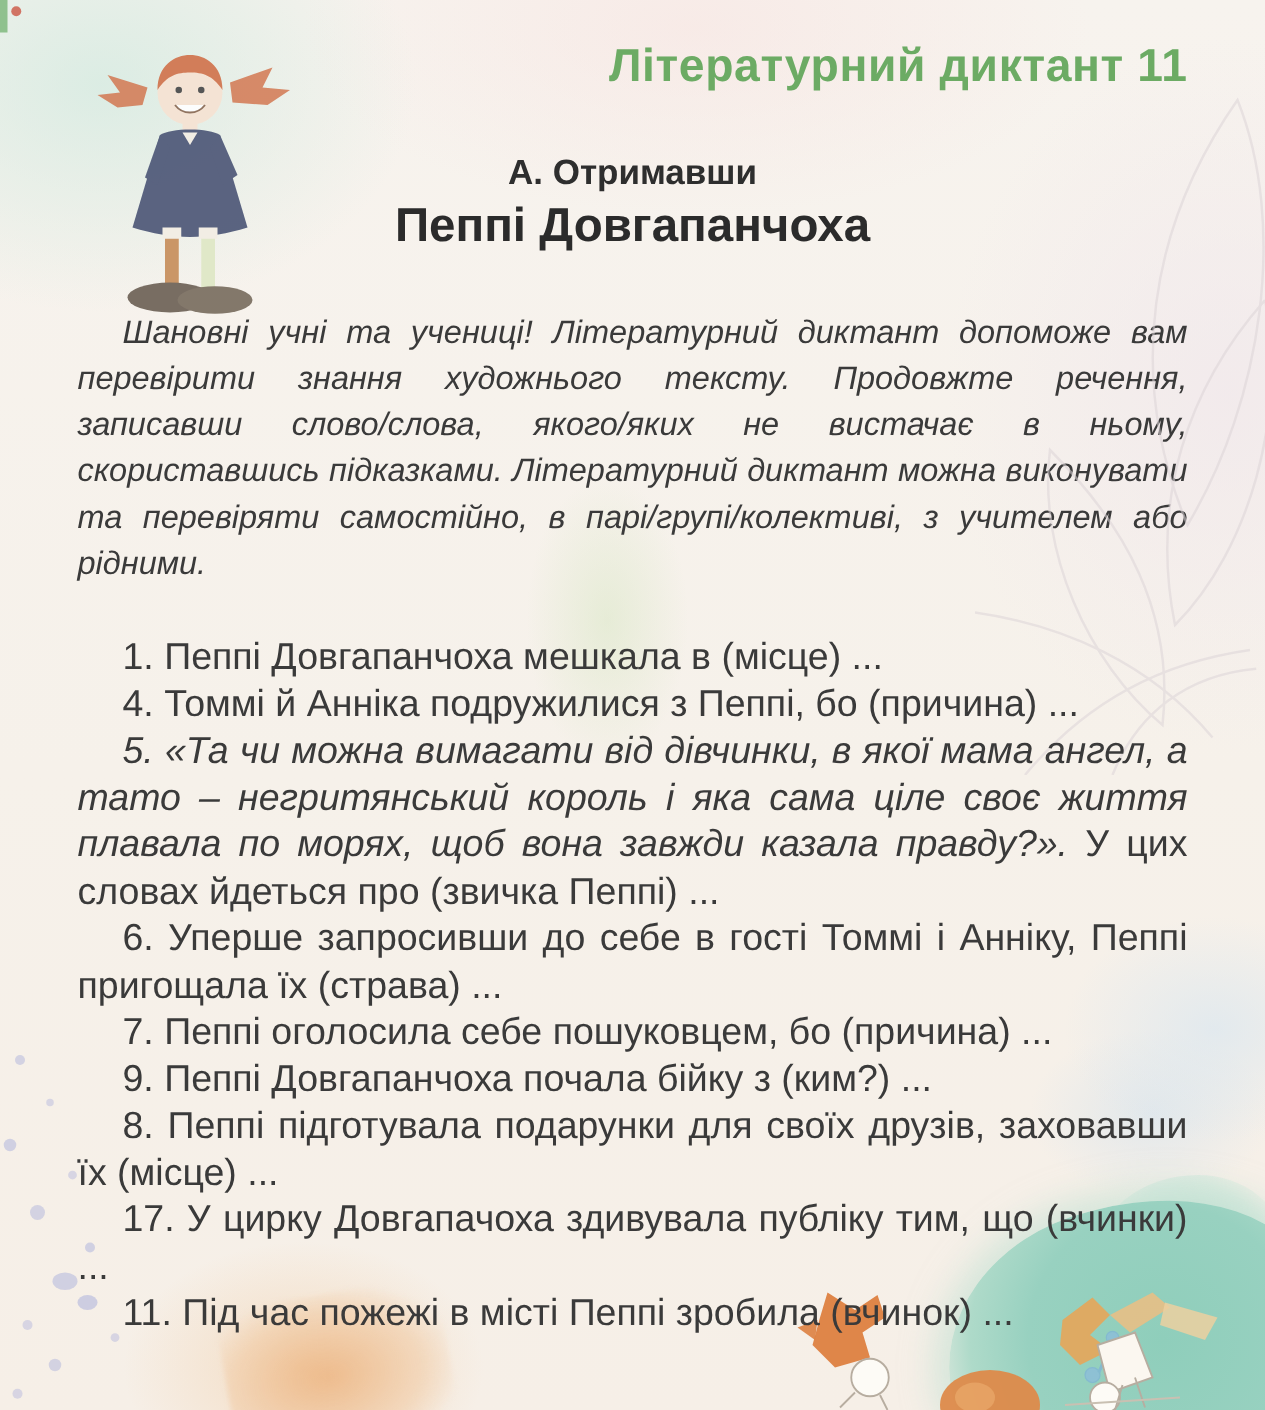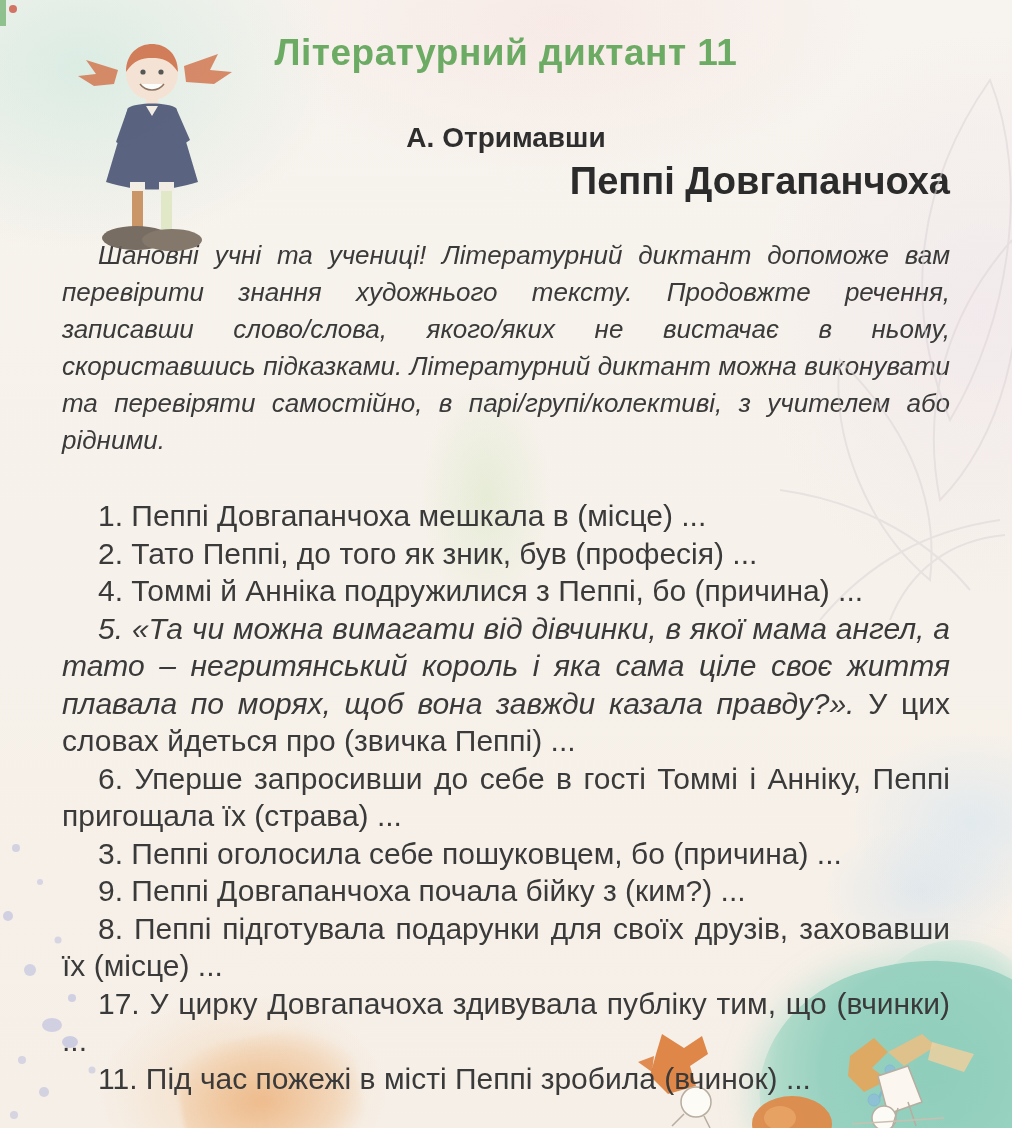--- a/index.html
+++ b/index.html
@@ -60,25 +60,25 @@
     font-size:37px;font-weight:bold;
     letter-spacing:.5px;
   }
   .author-line{
     margin:48px 62px 0;
     text-align:center;
     font-size:28px;font-weight:bold;color:#2e2e2e;
   }
   .book-title{
     margin:6px 62px 0;
-    text-align:right;
+    text-align:center;
     font-size:38px;font-weight:bold;color:#2b2b2b;
   }
   .intro{
-    margin:34px 62px 0;
+    margin:44px 62px 0;
     font-size:26px;line-height:37px;
     font-style:italic;
     text-align:justify;text-indent:36px;
   }
   .questions{margin:38px 62px 0;position:relative;}
   .questions p{
     margin:0;
     font-size:30px;line-height:37.5px;
     text-align:justify;text-indent:36px;
   }
@@ -176,34 +176,33 @@
       <path d="M258,24 L282,6 L296,20 L280,36 L296,48 L272,60 L256,44 Z" fill="#e2a85e" opacity=".95"></path>
       <path d="M296,20 L330,2 L344,14 L312,34 Z" fill="#e8bf85" opacity=".9"></path>
       <path d="M340,10 L382,22 L372,40 L336,28 Z" fill="#ecd0a0" opacity=".85"></path>
       <path d="M286,44 L316,34 L330,70 L296,82 Z" fill="#fbf7f0" stroke="#b7ada0" stroke-width="1.5"></path>
       <circle cx="292" cy="86" r="12" fill="#fdfbf6" stroke="#b7ada0" stroke-width="1.5"></circle>
       <path d="M316,70 L324,94 M306,76 L300,96" stroke="#b7ada0" stroke-width="1.5" fill="none"></path>
       <path d="M260,92 L352,86" stroke="#c9c0b2" stroke-width="1.5" fill="none"></path>
     </g>
   </svg>
 
-  <h1 class="page-title" style="color:#6cab64;">Літературний диктант 11</h1>
+  <h1 class="page-title" style="color:#6cab64;text-align:right;">Літературний диктант 11</h1>
 
   <div class="author-line">А. Отримавши</div>
   <div class="book-title">Пеппі Довгапанчоха</div>
 
   <p class="intro">Шановні учні та учениці! Літературний диктант допоможе вам перевірити знання художнього тексту. Продовжте речення, записавши слово/слова, якого/яких не вистачає в ньому, скориставшись підказками. Літературний диктант можна виконувати та перевіряти самостійно, в парі/групі/колективі, з учителем або рідними.</p>
 
   <div class="questions">
     <p>1. Пеппі Довгапанчоха мешкала в (місце) ...</p>
-    <p>2. Тато Пеппі, до того як зник, був (професія) ...</p>
     <p>4. Томмі й Анніка подружилися з Пеппі, бо (причина) ...</p>
     <p><em>5. «Та чи можна вимагати від дівчинки, в якої мама ангел, а тато – негритянський король і яка сама ціле своє життя плавала по морях, щоб вона завжди казала правду?».</em><span> У цих словах йдеться про (звичка Пеппі) ...</span></p>
     <p>6. Уперше запросивши до себе в гості Томмі і Анніку, Пеппі пригощала їх (страва) ...</p>
-    <p>3. Пеппі оголосила себе пошуковцем, бо (причина) ...</p>
+    <p>7. Пеппі оголосила себе пошуковцем, бо (причина) ...</p>
     <p>9. Пеппі Довгапанчоха почала бійку з (ким?) ...</p>
     <p>8. Пеппі підготувала подарунки для своїх друзів, заховавши їх (місце) ...</p>
     <p>17. У цирку Довгапачоха здивувала публіку тим, що (вчинки) ...</p>
     <p>11. Під час пожежі в місті Пеппі зробила (вчинок) ...</p>
 
   </div>
 
 </div>
 
 </body></html>

